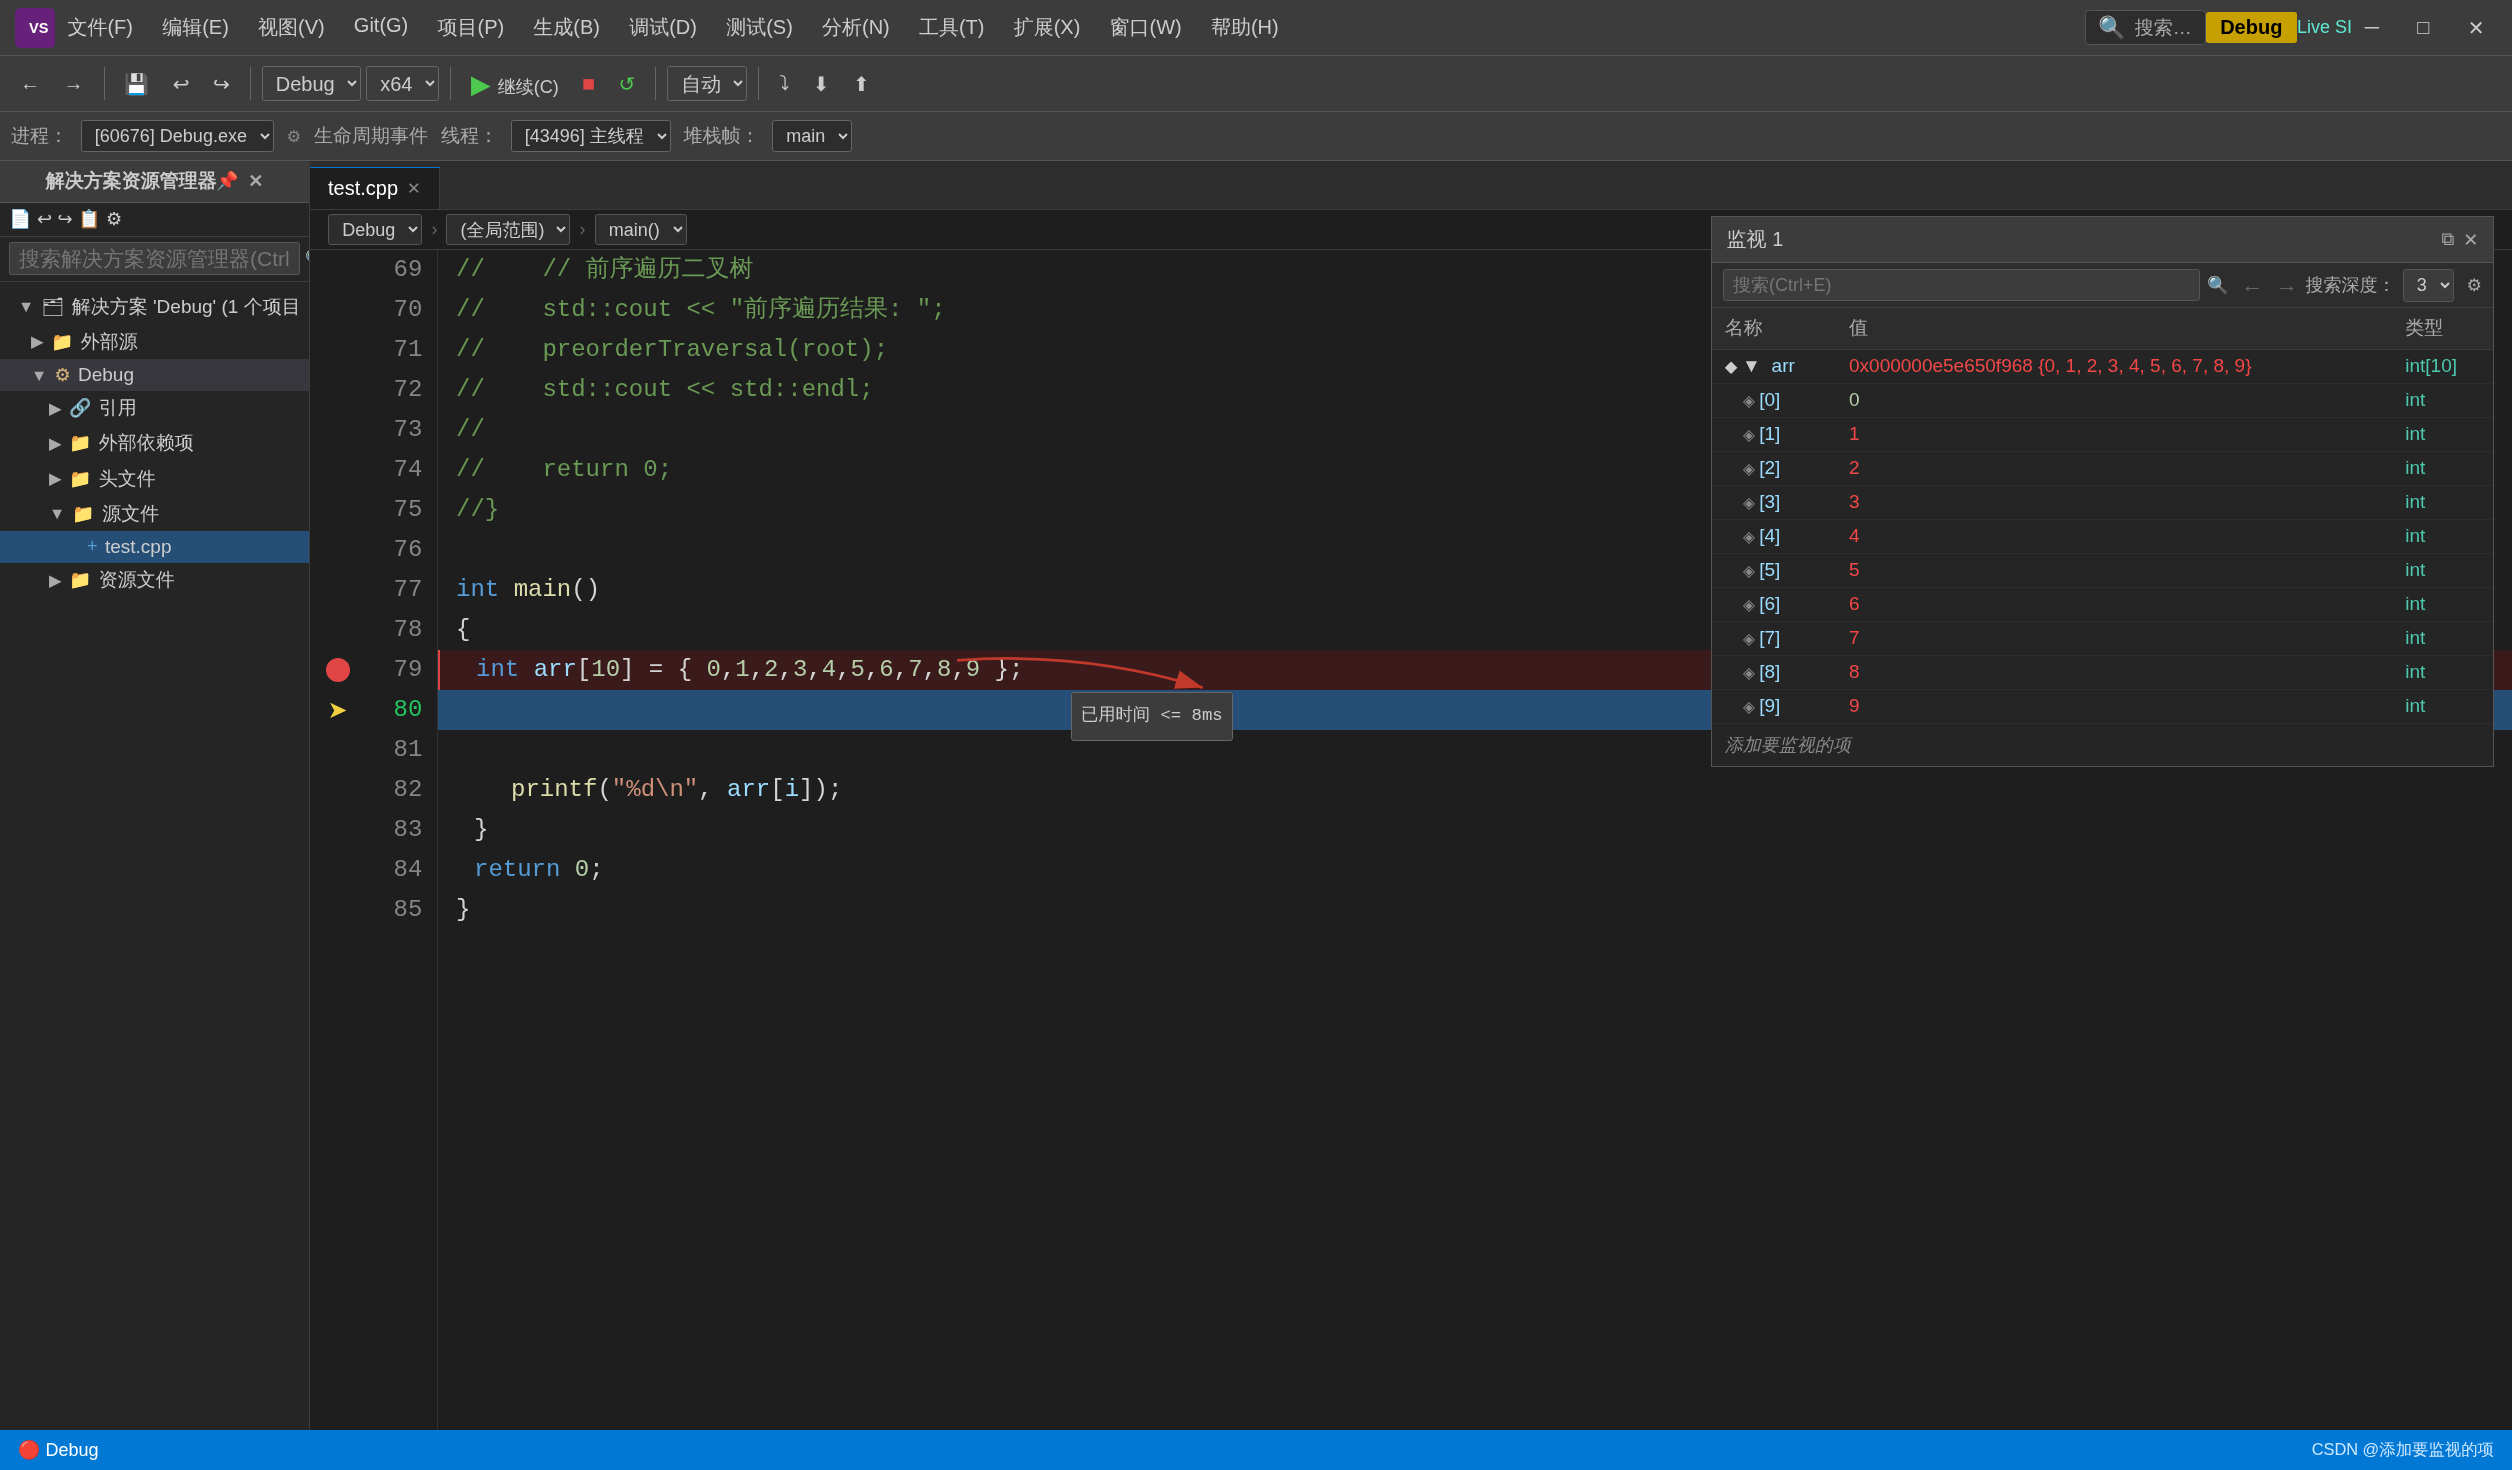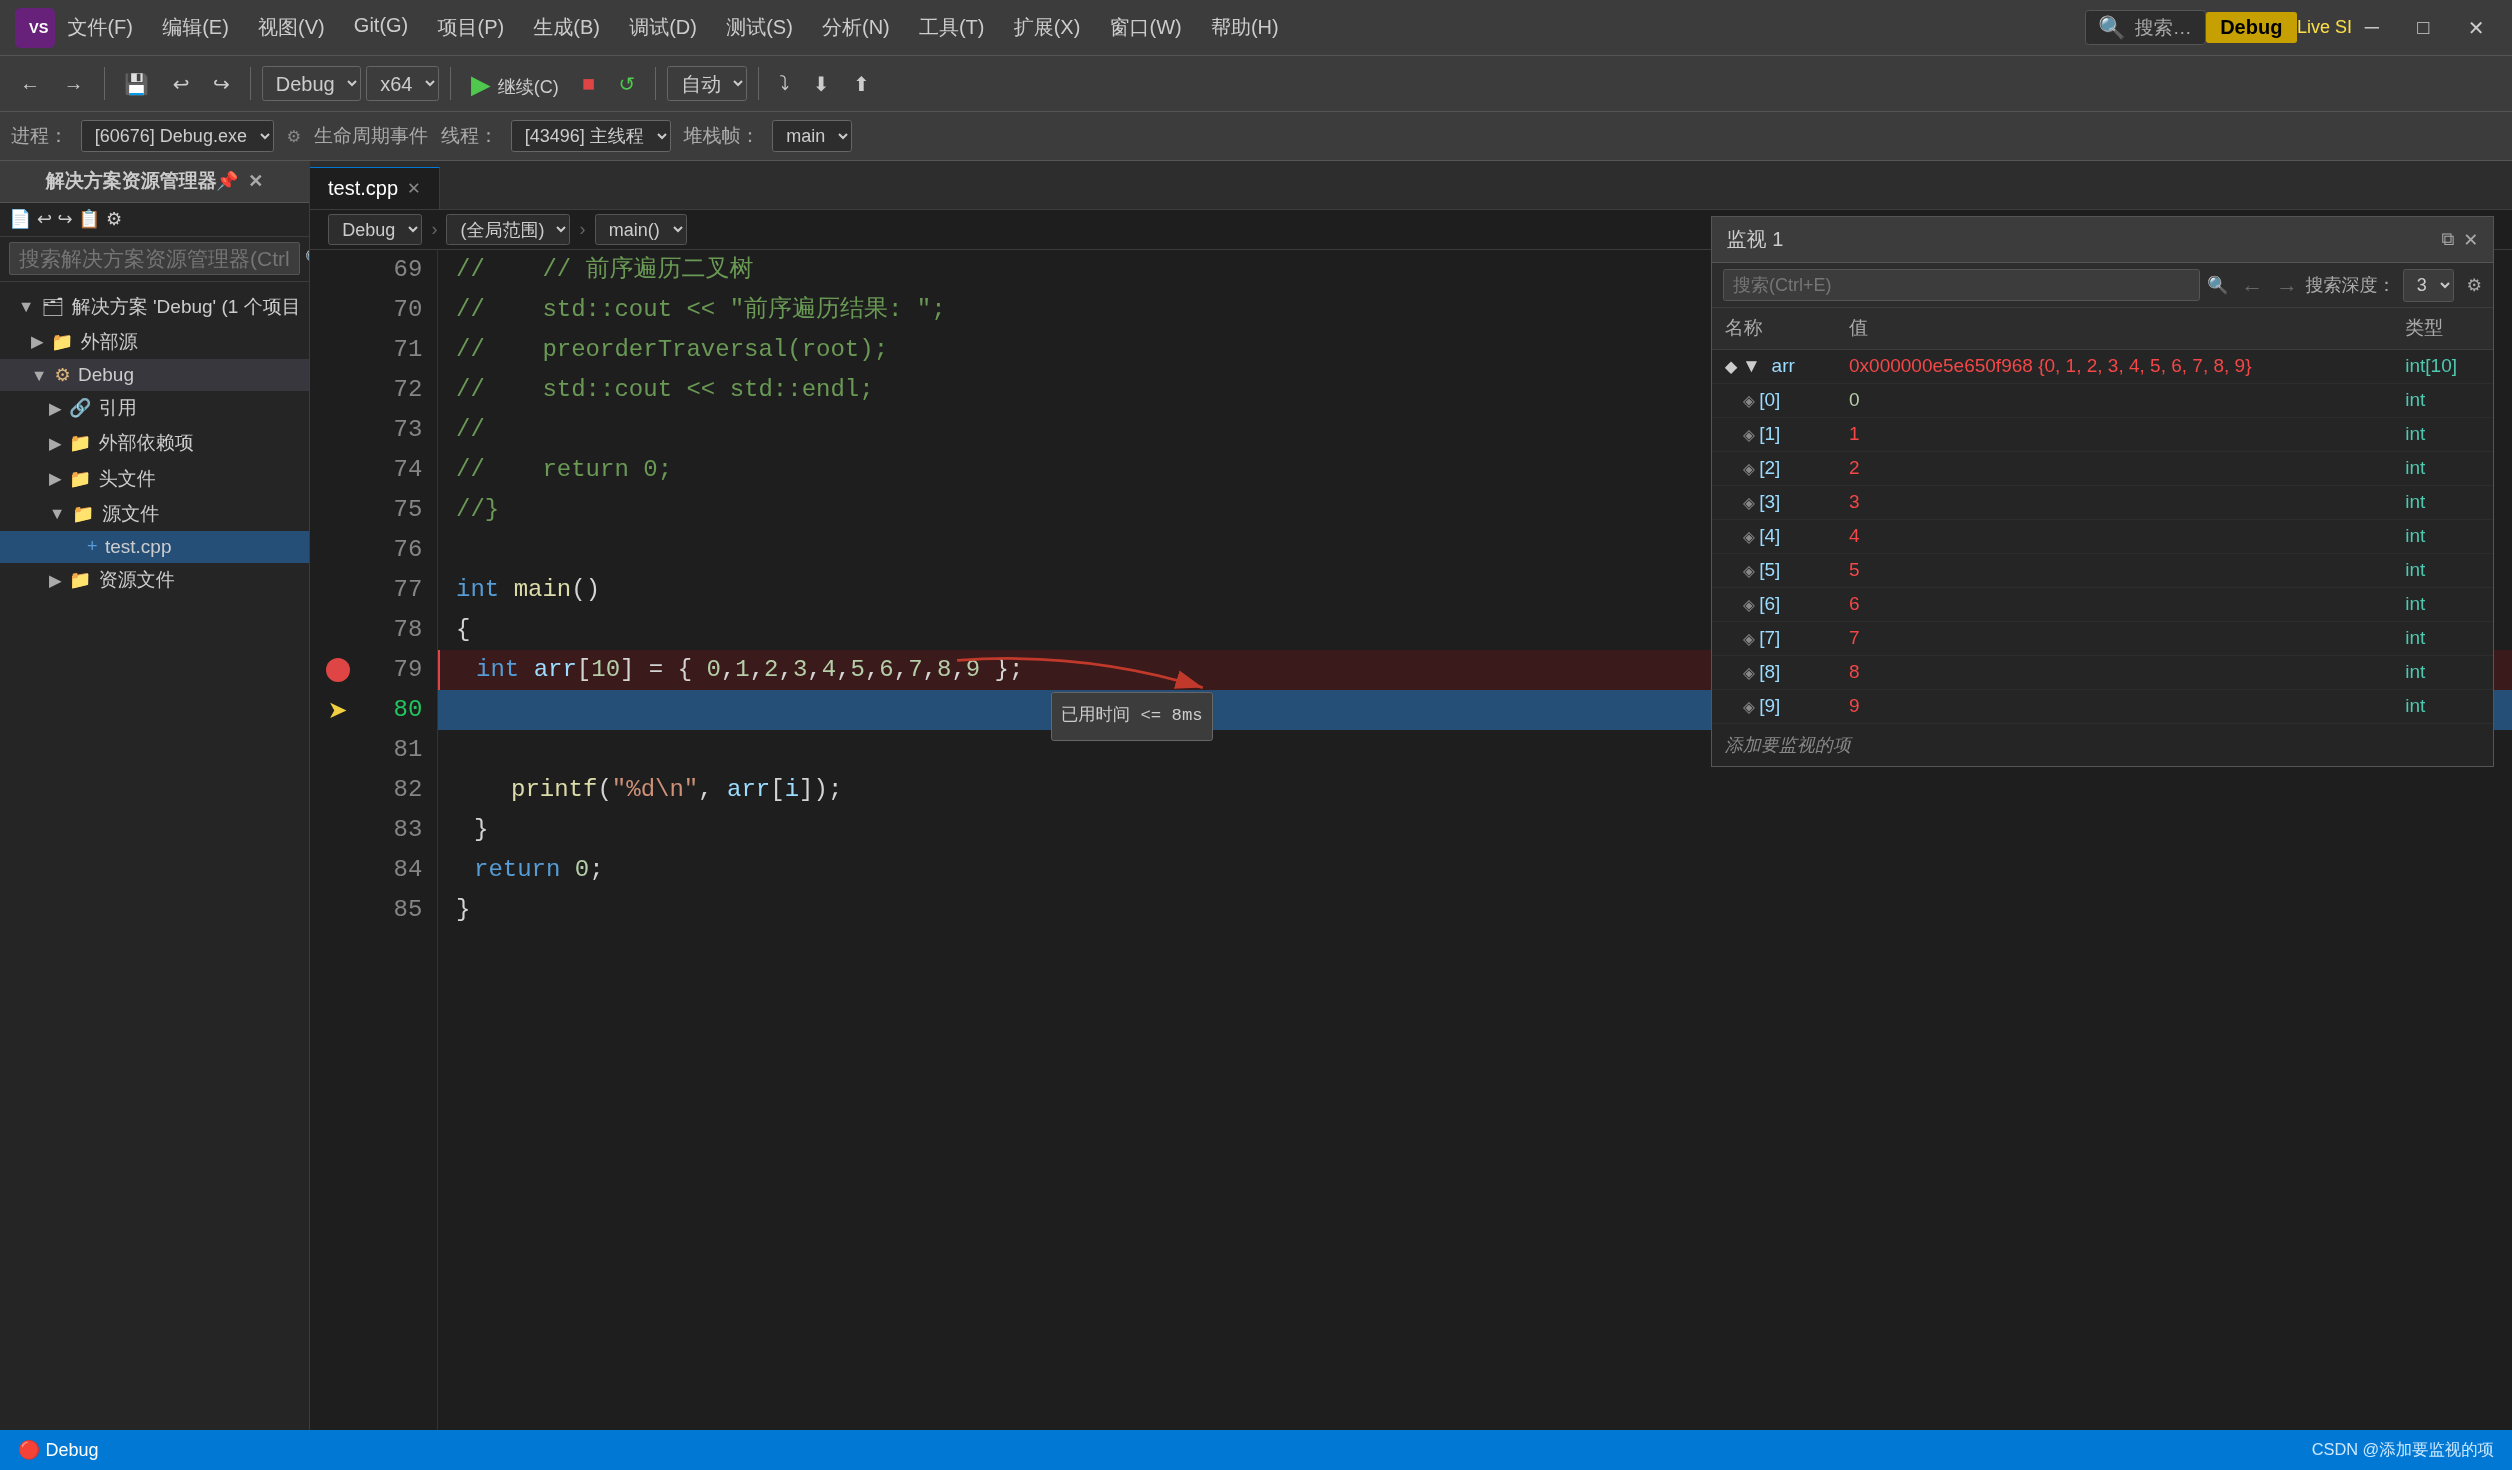--- a/index.html
+++ b/index.html
@@ -435,21 +435,21 @@
     
     .time-tooltip {
       background: #3c3c3c;
       border: 0.9px solid #666;
       color: #ccc;
       padding: 3.6px 9px;
       font-size: 17.3px;
       border-radius: 2.7px;
       position: absolute;
       top: 1.8px;
-      left: 613px;
+      left: 633px;
       z-index: 300;
       white-space: nowrap;
     }
   </style>
 </head>
 <body>
 
 <div class="title-bar">
   <div class="title-bar-logo">
     <svg width="29" height="29" viewBox="0 0 32 32" style="font-size:22px">
@@ -471,21 +471,21 @@
     <div class="menu-item">扩展(X)</div>
     <div class="menu-item">窗口(W)</div>
     <div class="menu-item">帮助(H)</div>
   </div>
   <div class="title-bar-spacer"></div>
   <div style="display:flex;align-items:center;gap:9px;background:#2d2d2d;border:0.9px solid #555;border-radius:3.6px;padding:3.6px 12.8px;">
     <span>🔍</span>
     <span style="color:#aaa;font-size:19px;">搜索…</span>
   </div>
   <div class="debug-badge">Debug</div>
-  <div style="font-size:18px;color:#fde047;">Live SI</div>
+  <div style="font-size:18px;color:#5eead4;">Live SI</div>
   <div class="title-controls">
     <span class="title-control-btn">─</span>
     <span class="title-control-btn">□</span>
     <span class="title-control-btn">✕</span>
   </div>
 </div>
 
 <div class="toolbar">
   <button class="toolbar-btn">←</button>
   <button class="toolbar-btn">→</button>

